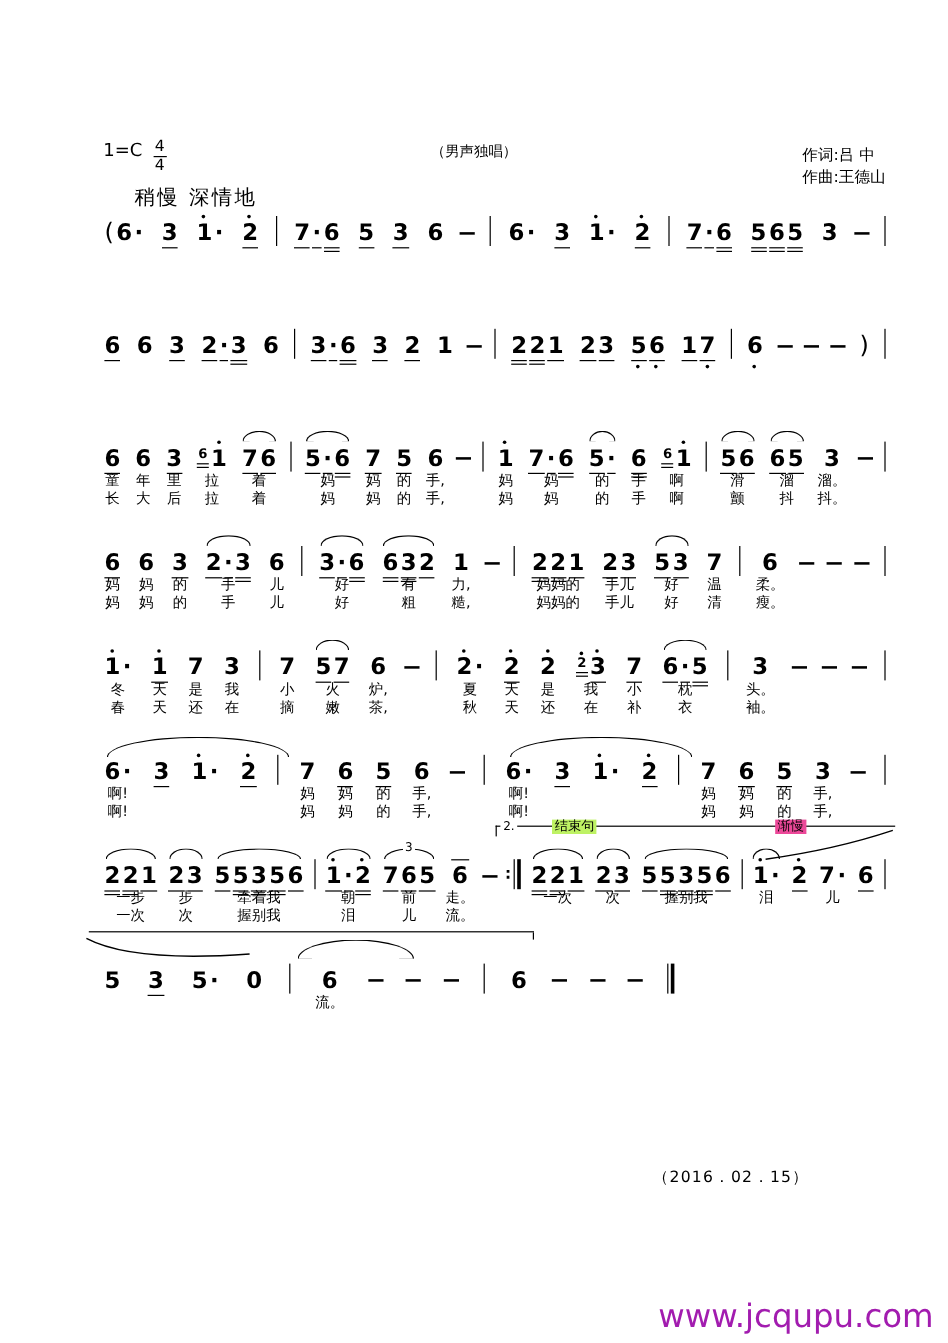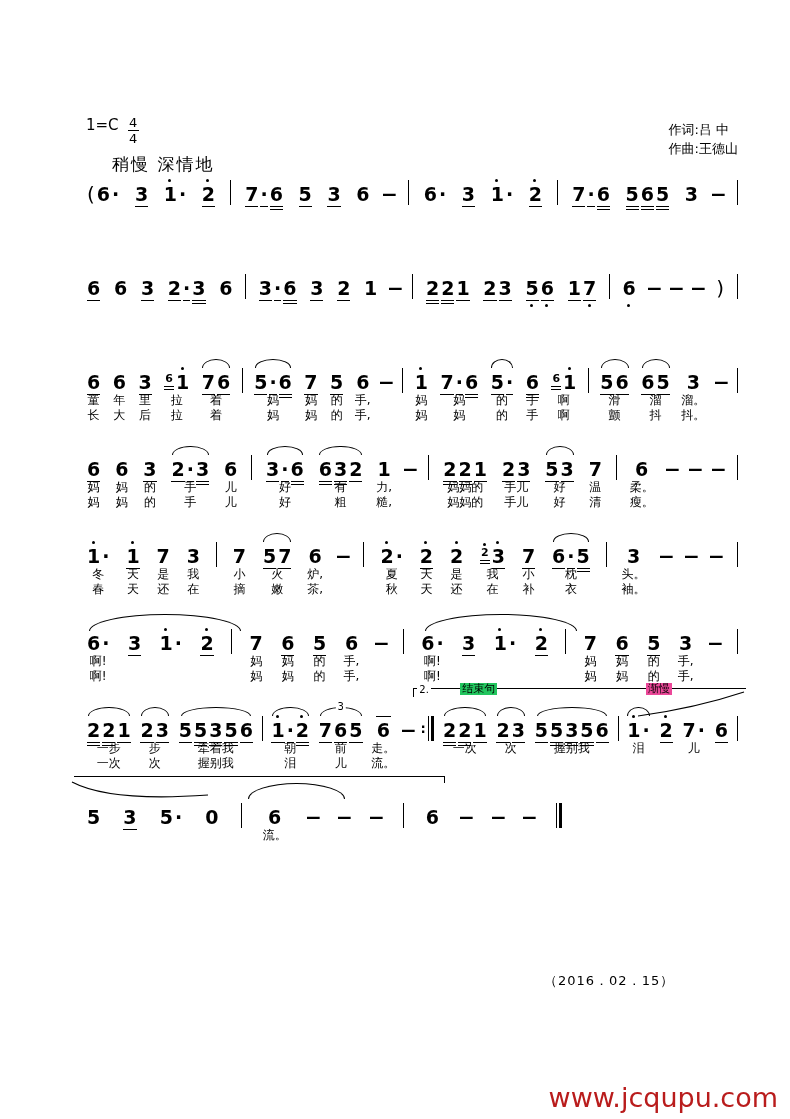--- a/index.html
+++ b/index.html
@@ -42,36 +42,37 @@
   
   .col.bar{justify-content:flex-start;padding-top:13px}
   .vl{display:inline-block;width:1px;background:#000;height:25px}
   .vl.th{width:3px;margin-left:2px}
   .rd{font-size:13px;font-weight:bold;margin-right:3px;align-self:center}
   
   .bigslur{position:absolute;top:-3px;height:16px;border:1px solid #000;border-bottom:none;
            border-radius:50% 50% 0 0/100% 100% 0 0}
   .volta2{position:absolute;top:-16px;left:50.2%;right:-8px;height:8px;border-top:1px solid #000;border-left:1px solid #000}
   .vnum{position:absolute;left:3px;top:-5px;font-size:10px;line-height:11px;background:#fff;padding:0 2px}
-  .vtext{position:absolute;left:46px;top:-6px;font-size:11px;line-height:12px;background:#22c55e;padding:0 2px}
+  .vtext{position:absolute;left:46px;top:-6px;font-size:11px;line-height:12px;background:#bef264;padding:0 2px}
   .vtempo{position:absolute;right:74px;top:-6px;font-size:11px;line-height:12px;background:#ec4899;padding:0 2px}
   .volta8{position:absolute;top:-15px;left:-12px;width:78%;height:7px;border-top:1px solid #000}
   .volta8 i{position:absolute;right:0;top:0;height:6px;border-right:1px solid #000}
   .tie8{position:absolute;top:-8px;left:34%;width:20%;height:15px;border:1px solid #000;border-bottom:none;
         border-radius:50% 50% 0 0/100% 100% 0 0}
   .curve7{position:absolute;right:-8px;top:-14px}
   .curve8{position:absolute;left:-16px;top:-11px}
   
   .date{position:absolute;left:544px;top:972px;font-size:13px;letter-spacing:1px}
-  .watermark{position:absolute;right:12px;bottom:6px;font-size:27px;color:#b91c1c}
+  .watermark{position:absolute;right:12px;bottom:6px;font-size:27px;color:#a21caf}
 </style>
 </head>
 <body>
 
 <div id="head">
+  <div class="subtitle">（男声独唱）</div>
   <div class="keysig">
     <span>1=C</span>
     <span class="meter">
       <span>4</span>
       <i class="mline"></i>
       <span>4</span>
     </span>
   </div>
   <div class="tempo">稍慢  深情地</div>
   <div class="credits">

